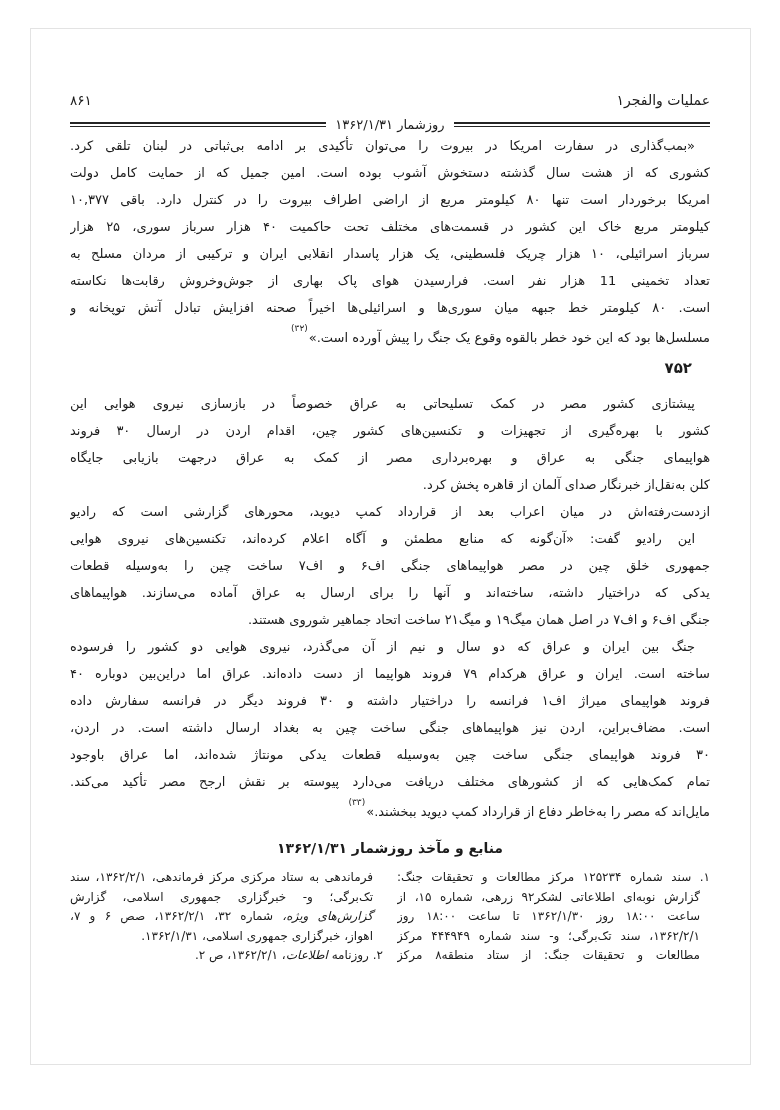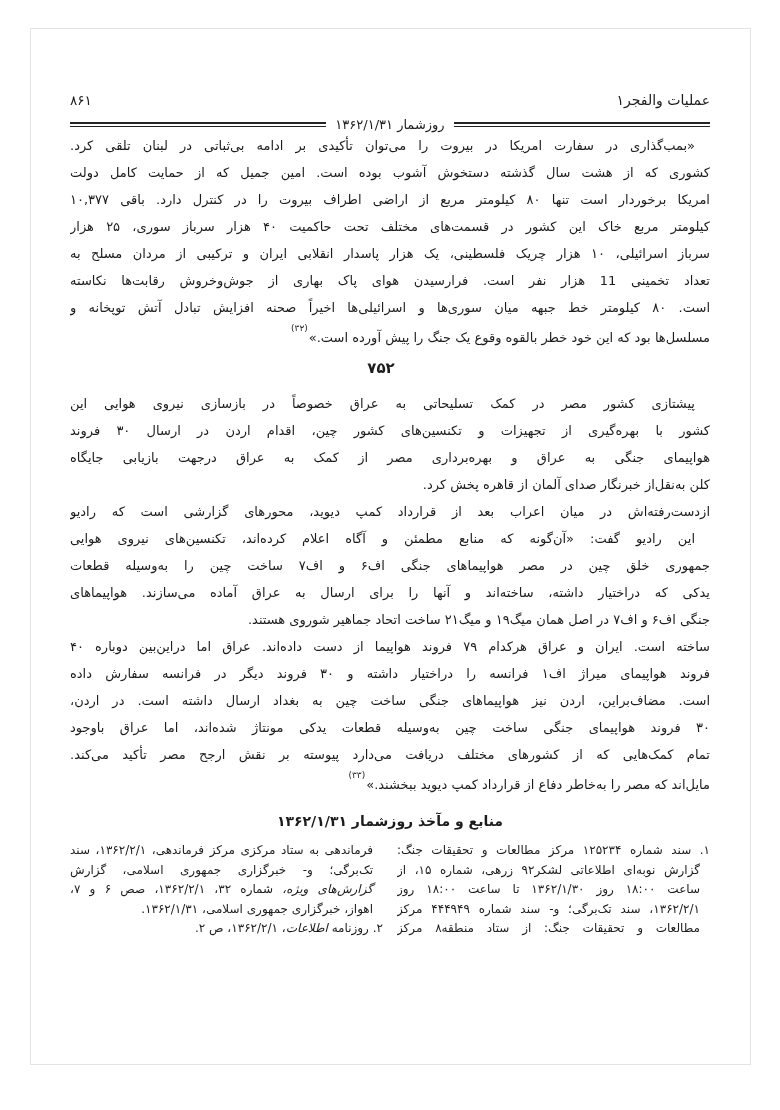--- a/index.html
+++ b/index.html
@@ -32,21 +32,21 @@
   .bl{
     height:27px;line-height:27px;font-size:13px;
     text-align:justify;text-align-last:justify;
     overflow:hidden;white-space:normal;
   }
   .bl.indent{text-indent:15px;}
   .bl.last{text-align-last:right;}
   .fnref{font-size:9px;position:relative;top:-6px;margin-right:1px;}
   .sec-num{
     font-weight:bold;font-size:15px;
-    text-align:center;padding-left:0;padding-right:18px;
+    text-align:right;padding-left:0;padding-right:18px;
     margin:10px 0 12px 0;height:20px;line-height:20px;
   }
   
   .src-heading{
     margin-top:16px;height:20px;line-height:20px;
     text-align:center;font-weight:bold;font-size:14px;
   }
   .fncols{display:flex;gap:14px;margin-top:10px;}
   .fncol{flex:1;min-width:0;}
   .fl{
@@ -101,20 +101,21 @@
     </div>
 
     <div>
       <div class="bl indent">این رادیو گفت: «آن‌گونه که منابع مطمئن و آگاه اعلام کرده‌اند، تکنسین‌های نیروی هوایی</div>
       <div class="bl">جمهوری خلق چین در مصر هواپیماهای جنگی اف۶ و اف۷ ساخت چین را به‌وسیله قطعات</div>
       <div class="bl">یدکی که دراختیار داشته، ساخته‌اند و آنها را برای ارسال به عراق آماده می‌سازند. هواپیماهای</div>
       <div class="bl last">جنگی اف۶ و اف۷ در اصل همان میگ۱۹ و میگ۲۱ ساخت اتحاد جماهیر شوروی هستند.</div>
     </div>
 
     <div>
+      <div class="bl indent">جنگ بین ایران و عراق که دو سال و نیم از آن می‌گذرد، نیروی هوایی دو کشور را فرسوده</div>
       <div class="bl">ساخته است. ایران و عراق هرکدام ۷۹ فروند هواپیما از دست داده‌اند. عراق اما دراین‌بین دوباره ۴۰</div>
       <div class="bl">فروند هواپیمای میراژ اف۱ فرانسه را دراختیار داشته و ۳۰ فروند دیگر در فرانسه سفارش داده</div>
       <div class="bl">است. مضاف‌براین، اردن نیز هواپیماهای جنگی ساخت چین به بغداد ارسال داشته است. در اردن،</div>
       <div class="bl">۳۰ فروند هواپیمای جنگی ساخت چین به‌وسیله قطعات یدکی مونتاژ شده‌اند، اما عراق باوجود</div>
       <div class="bl">تمام کمک‌هایی که از کشورهای مختلف دریافت می‌دارد پیوسته بر نقش ارجح مصر تأکید می‌کند.</div>
       <div class="bl last">
         <span>مایل‌اند که مصر را به‌خاطر دفاع از قرارداد کمپ دیوید ببخشند.»</span><sup class="fnref">(۳۳)</sup>
       </div>
     </div>
   </div>

